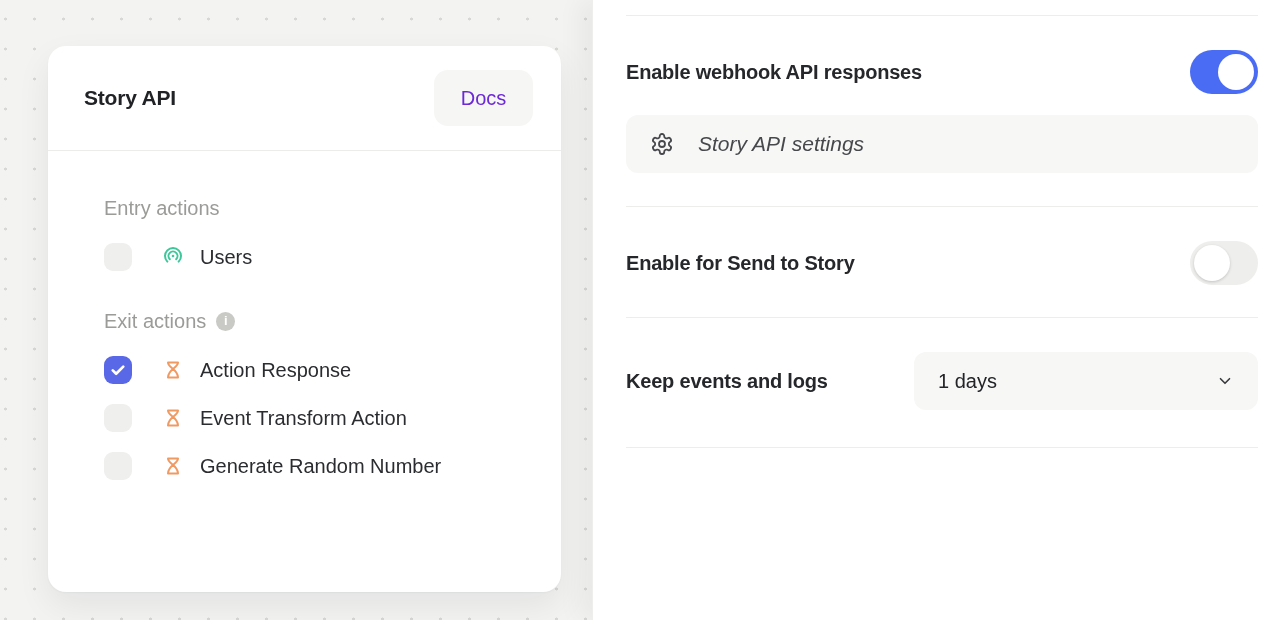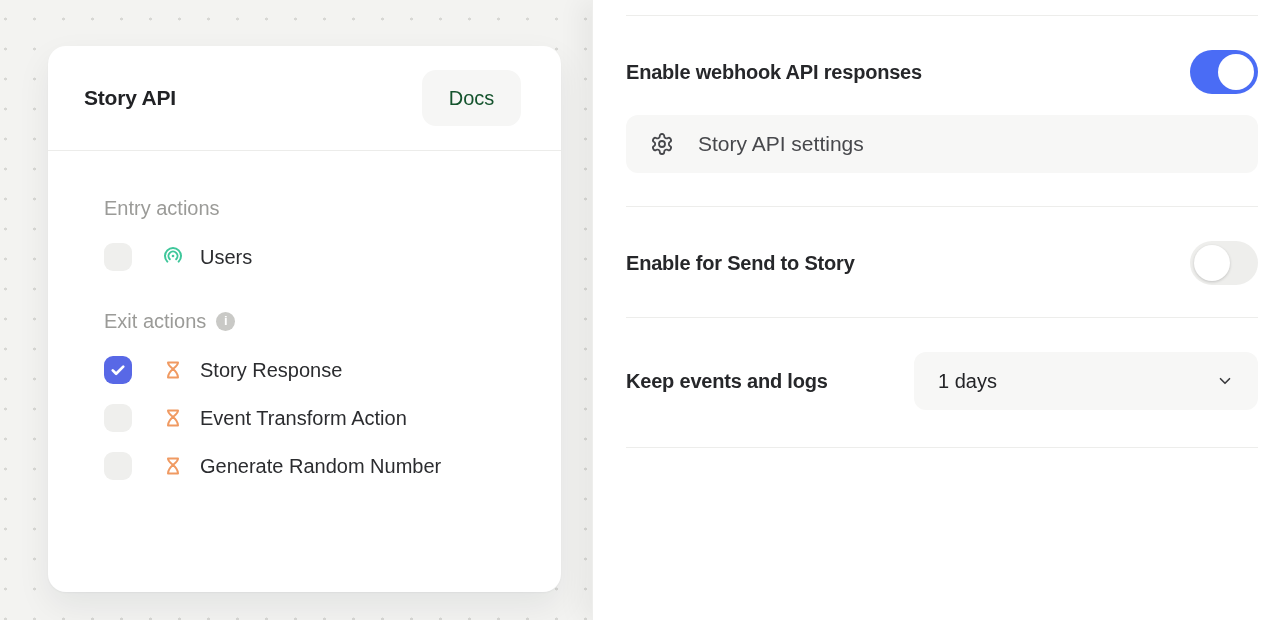--- a/index.html
+++ b/index.html
@@ -21,28 +21,28 @@
   }
 
   
   .card {
     position: absolute; left: 48px; top: 46px; width: 513px; height: 546px;
     background: #ffffff; border-radius: 18px;
     box-shadow: 0 1px 2px rgba(16,24,40,0.04), 0 14px 34px rgba(16,24,40,0.07);
   }
   .card-header {
     height: 105px; display: flex; align-items: center;
-    padding: 0 40px 0 36px; justify-content: space-between;
+    padding: 0 28px 0 36px; justify-content: space-between;
     border-bottom: 1px solid #ececea;
   }
   .card-title { font-size: 21px; font-weight: 600; color: #212225; letter-spacing: -0.2px; }
   .docs-btn {
     width: 99px; height: 56px; border: none; cursor: pointer;
     background: #f6f6f5; border-radius: 14px;
-    font-family: inherit; font-size: 20px; color: #14532d;
+    font-family: inherit; font-size: 20px; color: #6d28d9;
     display: flex; align-items: center; justify-content: center;
   }
   .card-body { padding: 44px 56px 0; }
   .section-label {
     display: flex; align-items: center; gap: 10px;
     font-size: 20px; color: #9b9b98; margin-bottom: 12px; line-height: 26px;
   }
   .section-label.second { margin-top: 27px; }
   .info-dot {
     width: 19px; height: 19px; border-radius: 50%;
@@ -87,21 +87,21 @@
     border-radius: 50%; background: #ffffff;
     box-shadow: 0 1px 3px rgba(0,0,0,0.18);
   }
   .toggle.on { background: #4a6cf5; }
   .toggle.on .knob { left: 28px; box-shadow: none; }
 
   .settings-btn {
     margin-top: 21px; width: 100%; height: 58px; border: none; cursor: pointer;
     background: #f7f7f6; border-radius: 12px;
     display: flex; align-items: center; padding: 0 24px; gap: 24px;
-    font-family: inherit; font-size: 21px; color: #47484c;
+    font-family: inherit; font-size: 21px; color: #47484c; font-style: italic;
   }
   .div2 { margin-top: 33px; }
   .div3 { margin-top: 32px; }
   .div4 { margin-top: 37px; }
 
   .select {
     width: 344px; height: 58px; background: #f7f7f6; border-radius: 12px;
     display: flex; align-items: center; justify-content: space-between;
     padding: 0 24px; cursor: pointer;
   }
@@ -147,21 +147,21 @@
 
         <div class="action-row">
           <span class="checkbox checked">
             <svg viewBox="0 0 24 24" width="18" height="18" fill="none" stroke="#ffffff" stroke-width="3.6" stroke-linecap="round" stroke-linejoin="round">
                 <path d="M5 12.5l4.5 4.5L19 7.5"></path>
               </svg>
           </span>
           <svg class="action-icon" viewBox="0 0 24 24" fill="none" stroke="#f09a62" stroke-width="2" stroke-linecap="round" stroke-linejoin="round">
             <path d="M7 4.5 H17 C17 10 7 11 7 19.5 H17 C17 11 7 10 7 4.5 Z"></path>
           </svg>
-          <span class="action-label">Story Response</span>
+          <span class="action-label">Action Response</span>
         </div>
 
         <div class="action-row">
           <span class="checkbox">
             
           </span>
           <svg class="action-icon" viewBox="0 0 24 24" fill="none" stroke="#f09a62" stroke-width="2" stroke-linecap="round" stroke-linejoin="round">
             <path d="M7 4.5 H17 C17 10 7 11 7 19.5 H17 C17 11 7 10 7 4.5 Z"></path>
           </svg>
           <span class="action-label">Event Transform Action</span>

